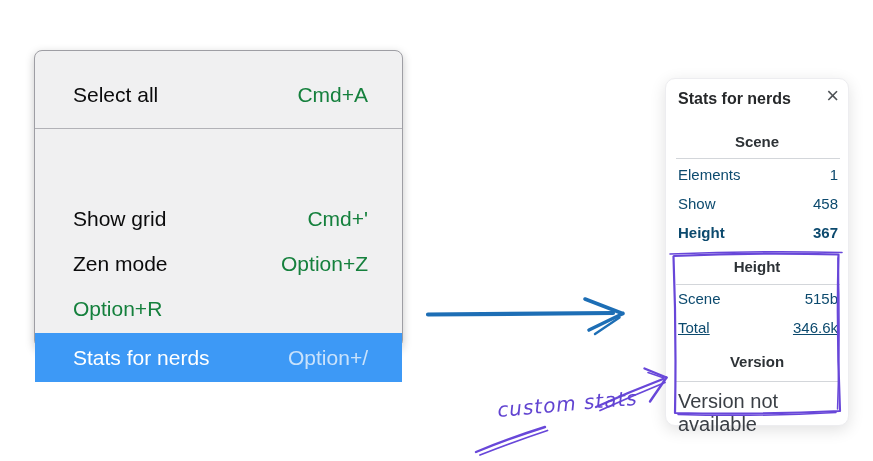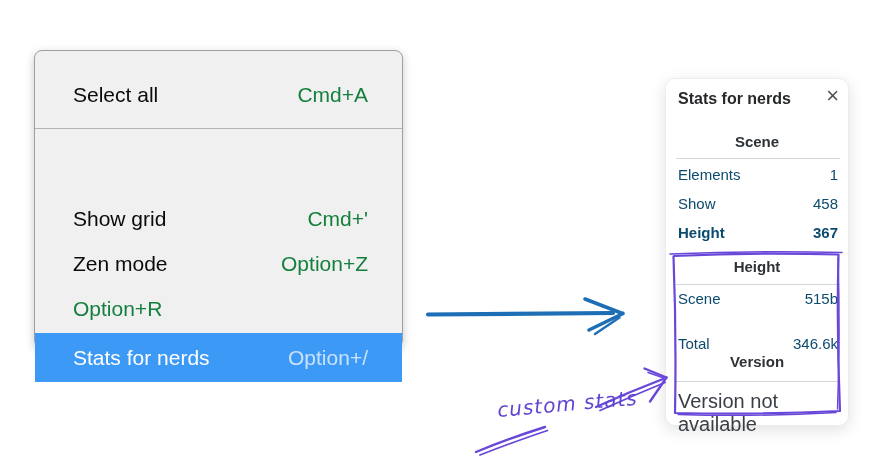--- a/index.html
+++ b/index.html
@@ -43,21 +43,21 @@
   .sh-version{top:274px;}
   .divider{position:absolute;left:10px;right:8px;border-top:1px solid #d3d6da;}
   .dv-1{top:79px;}
   .dv-2{top:205px;}
   .dv-3{top:302px;}
   .stat-row{position:absolute;left:12px;right:10px;display:flex;justify-content:space-between;font-size:15px;color:#0c4a6e;}
   .sr-elements{top:87px;}
   .sr-width{top:116px;}
   .sr-height{top:145px;font-weight:bold;}
   .sr-scene{top:211px;}
-  .sr-total{top:256px;}
+  .sr-total{top:240px;text-decoration:underline;}
   .version-note{position:absolute;left:12px;top:311px;font-size:20px;color:#3a3f45;}
 
   
   .overlay{position:absolute;left:0;top:0;width:873px;height:461px;pointer-events:none;z-index:5;}
   .custom-stats-label{
     position:absolute;left:497px;top:391px;width:160px;z-index:6;
     font-family:"DejaVu Sans",sans-serif;font-style:italic;
     font-size:20px;letter-spacing:1px;color:#6144d1;
     transform:rotate(-5deg);white-space:nowrap;
   }

